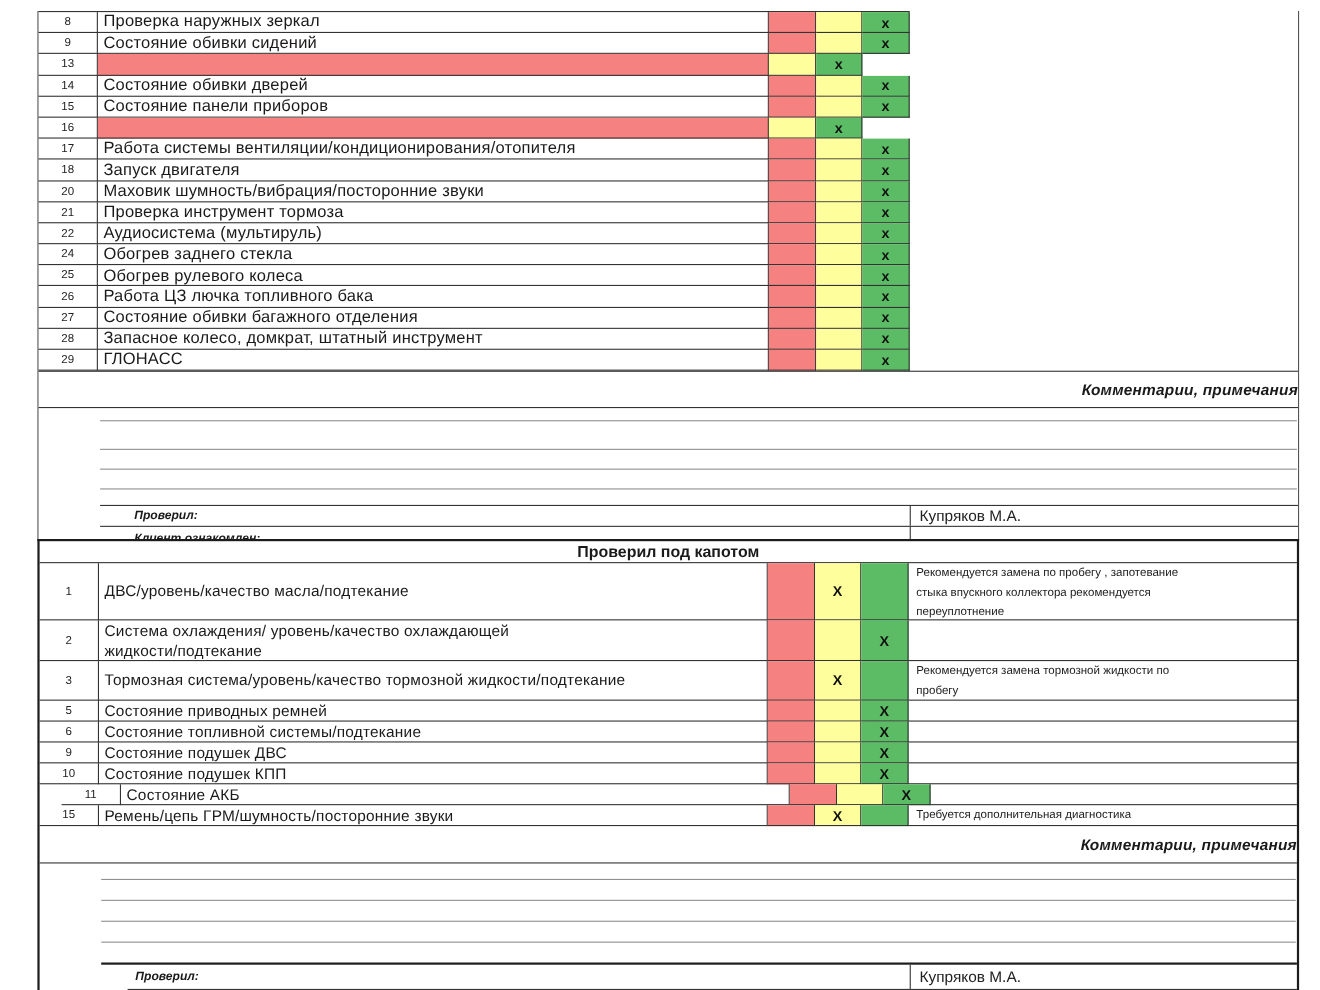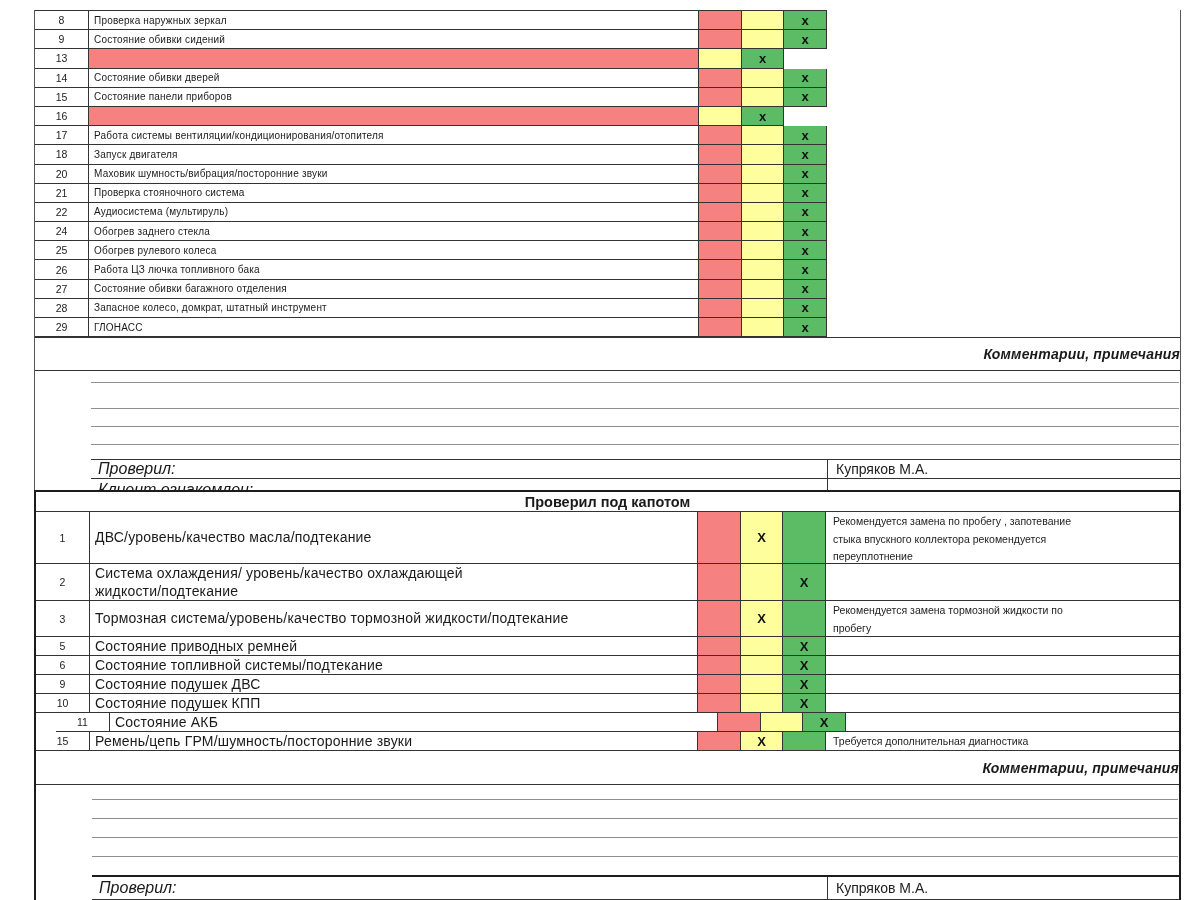--- a/index.html
+++ b/index.html
@@ -7,41 +7,41 @@
     font-family:"Liberation Sans", sans-serif; color:#1a1a1a; }
   .page { position:absolute; left:34px; top:0; width:1147px; height:900px; }
 
   
   .sec1 { position:absolute; top:10px; left:0; width:100%; height:480px;
     border-left:1px solid #555; border-right:1px solid #555; background:#fff; }
   .top-table { width:792px; border-top:1px solid #333; }
   .trow { display:grid; grid-template-columns:54px 610px 43px 42px 43px; height:19.2px; }
   .cell { border-right:1px solid #333; border-bottom:1px solid #333; overflow:hidden; }
   .num  { display:flex; align-items:center; justify-content:center; font-size:10.5px; color:#222; }
-  .item { display:flex; align-items:center; padding-left:5px; font-size:10px;
+  .item { display:flex; align-items:center; padding-left:5px; font-size:15px;
           letter-spacing:.2px; white-space:pre-line; line-height:1.3; }
   .status { display:flex; align-items:center; justify-content:center;
             font-weight:bold; font-size:13px; color:#111; }
   .red    { background:var(--status-red); }
   .yellow { background:var(--status-yellow); }
   .green  { background:var(--status-green); }
 
   .comments-header { height:34px; border-top:1px solid #333; border-bottom:1px solid #333;
     display:flex; align-items:center; justify-content:flex-end;
     font-weight:bold; font-style:italic; font-size:14px; letter-spacing:.2px; }
 
   .blank { position:relative; margin-left:56px; margin-right:1px; }
   .blank1 { height:88px; }
   .blank2 { height:90px; }
   .bline { position:absolute; left:0; right:0; border-top:1px solid #8f8f8f; }
 
   .sig-row { margin-left:56px; display:grid; border-top:1px solid #333; }
   .sig1 { grid-template-columns:737px 1fr; }
   .sig-row .lab { display:flex; align-items:center; padding-left:7px;
-    font-weight:normal; font-style:italic; font-size:16px; border-right:1px solid #333; }
+    font-weight:bold; font-style:italic; font-size:11px; border-right:1px solid #333;margin-left:24px; }
   .sig-row .val { display:flex; align-items:center; padding-left:8px; font-size:14px; color:#222; }
   .sig-h1 { height:19px; }
   .sig-h2 { height:22px; }
 
   
   .sec2 { position:absolute; top:490px; left:0; width:100%; height:410px;
     border:2px solid #1c1c1c; border-bottom:none; background:#fff; }
   .sec2-title { height:20px; border-bottom:1px solid #333; display:flex;
     align-items:center; justify-content:center; font-weight:bold; font-size:14.5px; }
   .urow { display:grid; grid-template-columns:54px 608px 43px 42px 43px 1fr; }
@@ -115,21 +115,21 @@
         </div>
         <div class="trow">
           <div class="cell num">20</div>
           <div class="cell item">Маховик шумность/вибрация/посторонние звуки</div>
           <div class="cell status red"></div>
           <div class="cell status yellow"></div>
           <div class="cell status green">x</div>
         </div>
         <div class="trow">
           <div class="cell num">21</div>
-          <div class="cell item">Проверка стояночного система</div>
+          <div class="cell item">Проверка инструмент тормоза</div>
           <div class="cell status red"></div>
           <div class="cell status yellow"></div>
           <div class="cell status green">x</div>
         </div>
         <div class="trow">
           <div class="cell num">22</div>
           <div class="cell item">Аудиосистема (мультируль)</div>
           <div class="cell status red"></div>
           <div class="cell status yellow"></div>
           <div class="cell status green">x</div>

